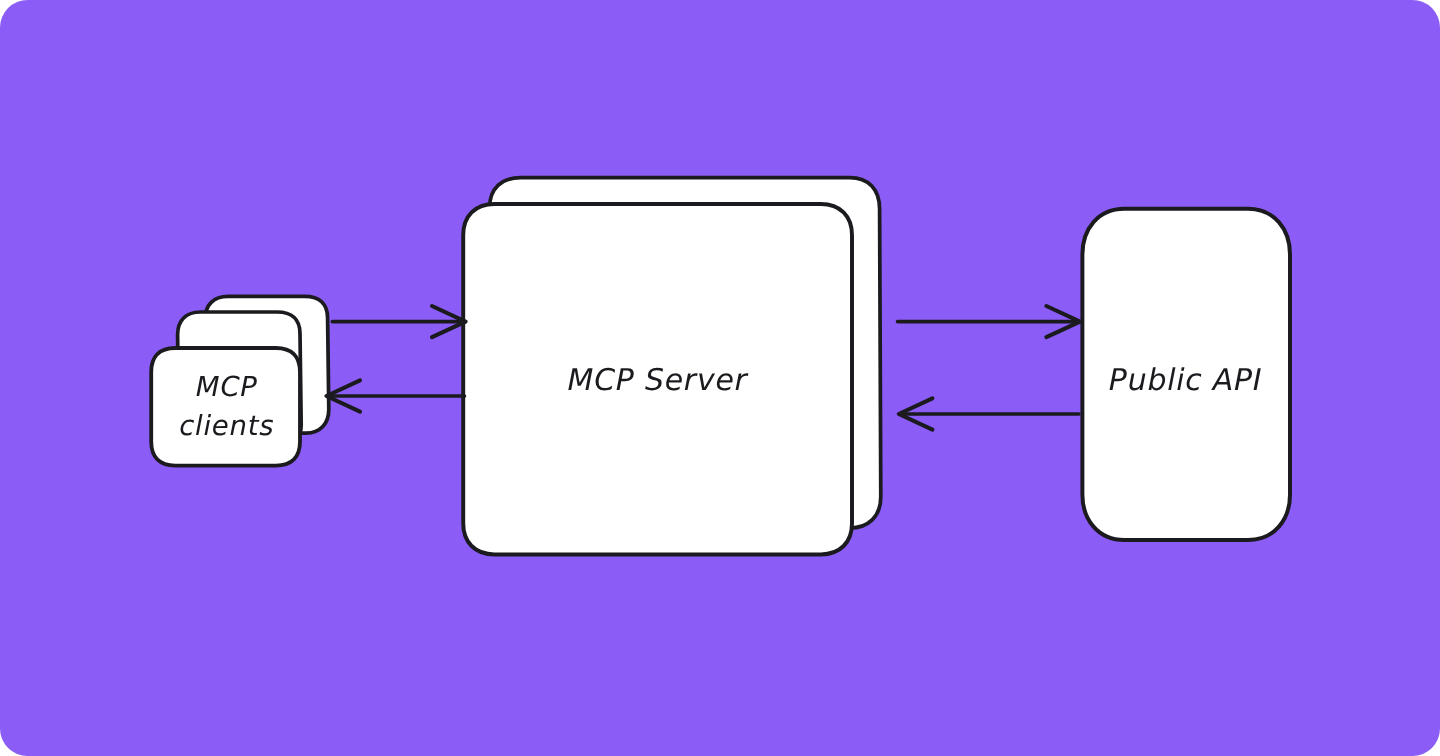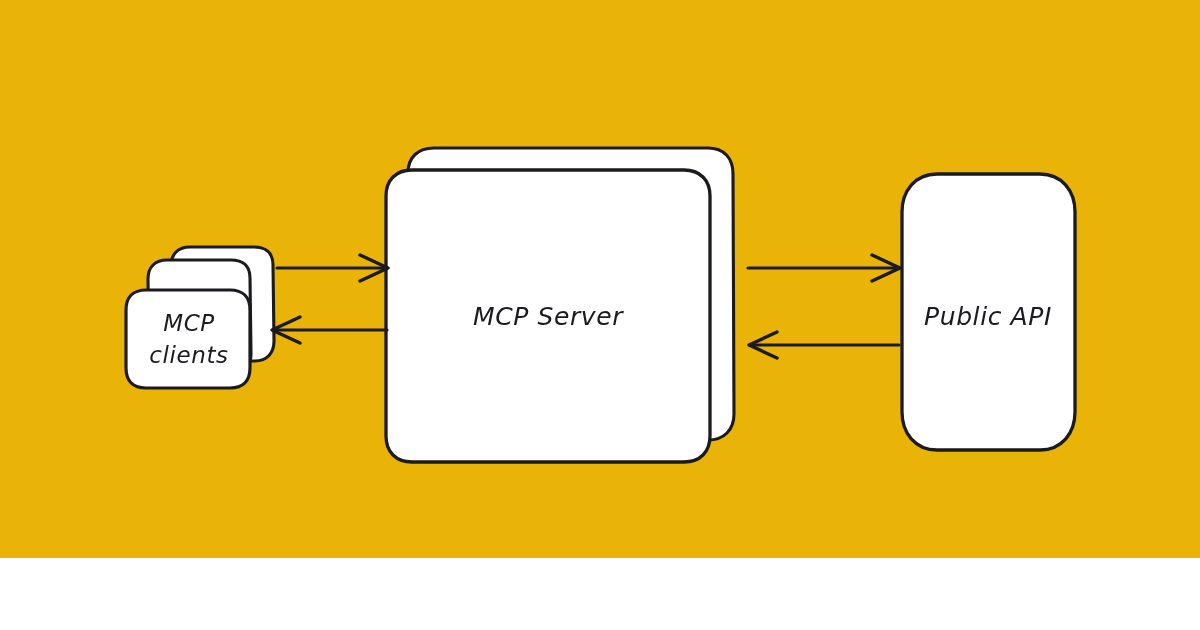--- a/index.html
+++ b/index.html
@@ -10,22 +10,23 @@
   }
   body {
     width: 1200px;
     height: 630px;
     overflow: hidden;
     font-family: "DejaVu Sans", sans-serif;
   }
   #canvas-root {
     position: relative;
     width: 1200px;
-    height: 558px;
-    background: #eab308;
+    height: 630px;
+    background: #8b5cf6;
+    border-radius: 23px;
   }
   #diagram-svg {
     position: absolute;
     top: 0;
     left: 0;
     width: 1200px;
     height: 630px;
   }
   .node-shape {
     fill: #ffffff;

